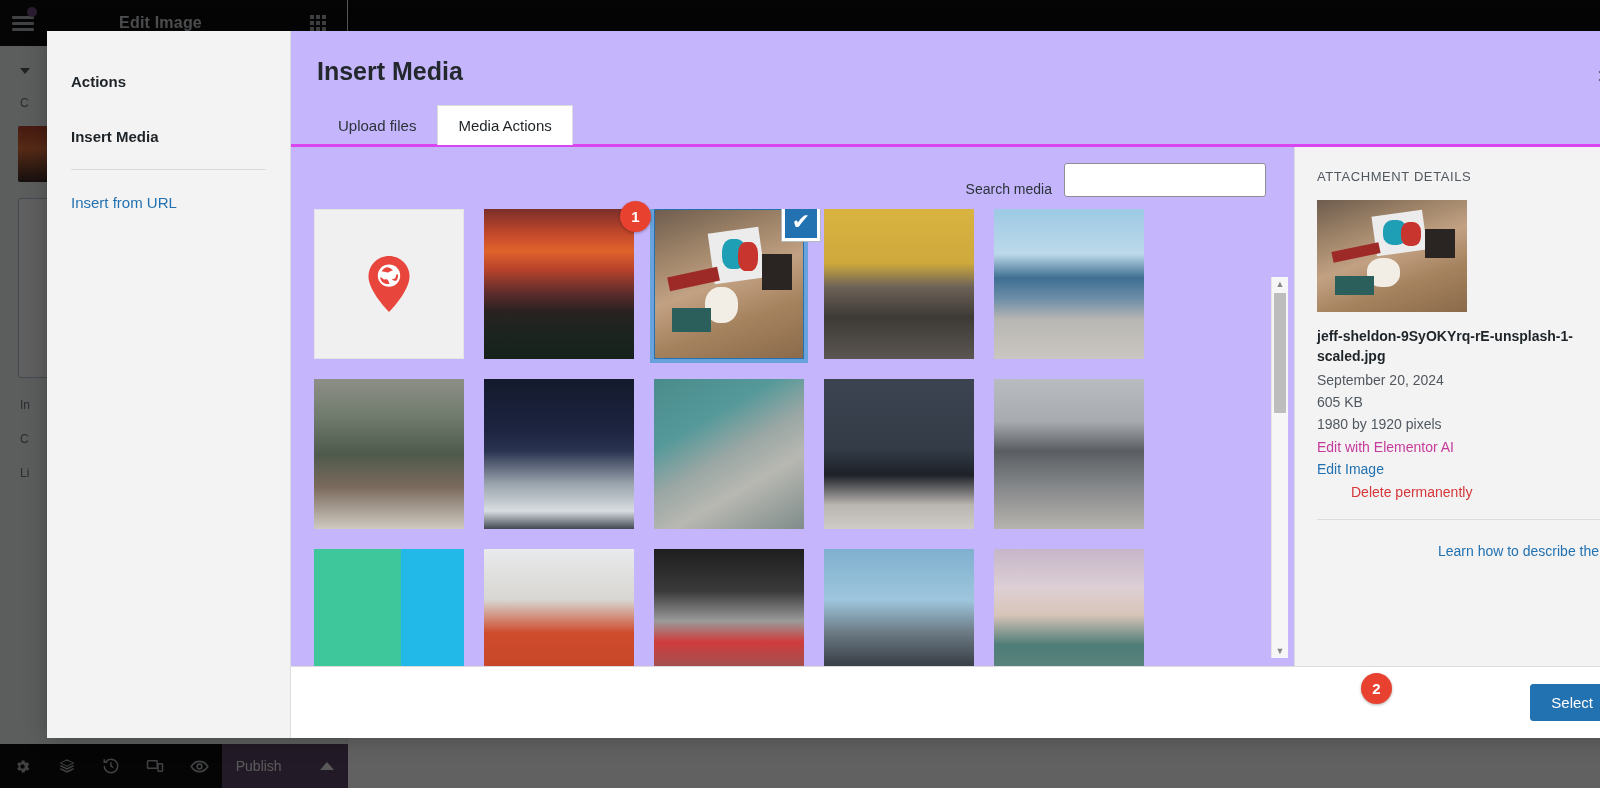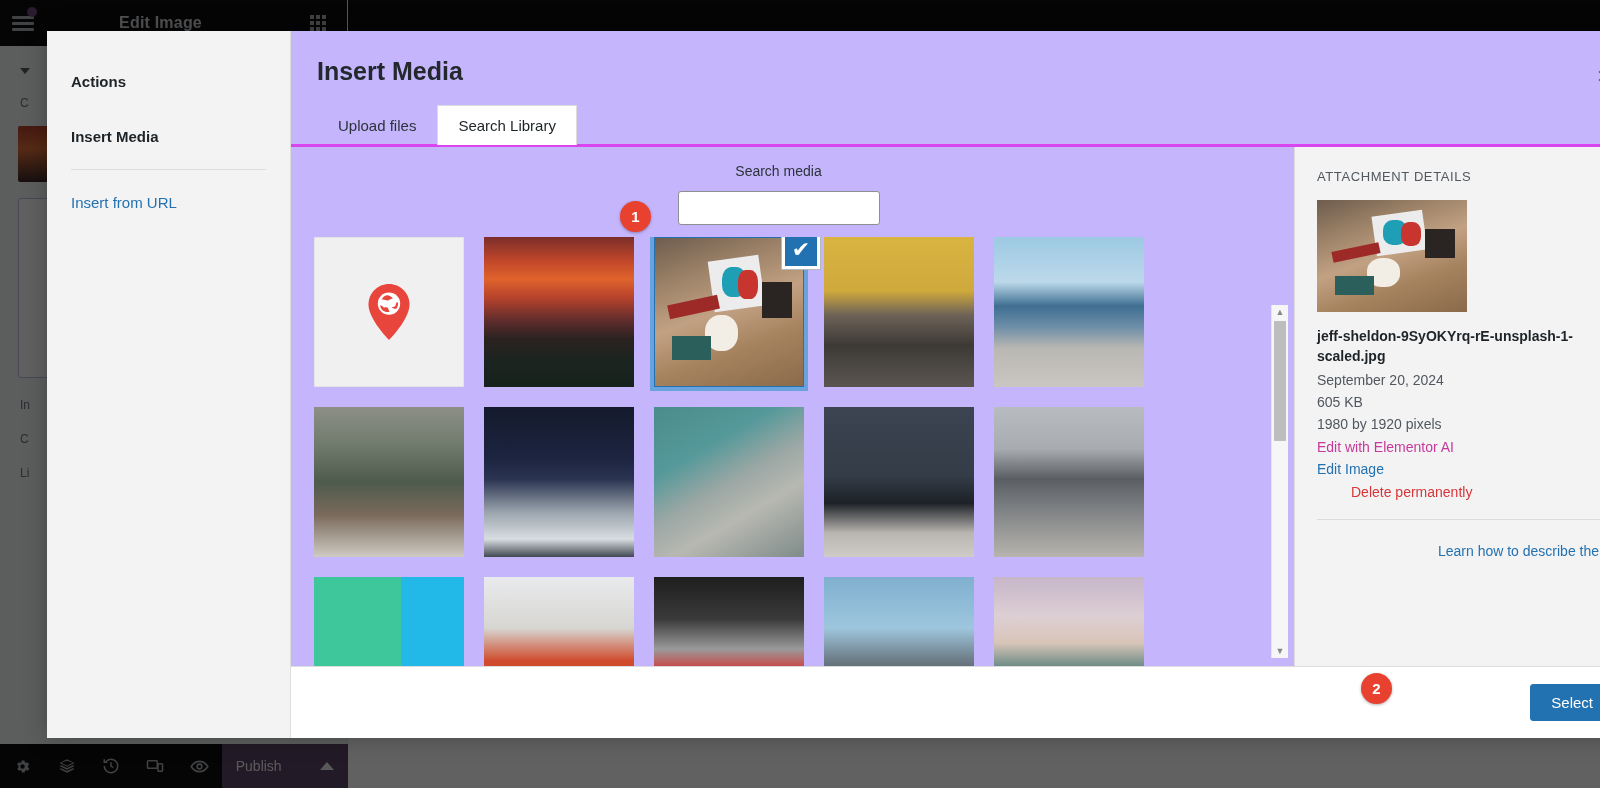--- a/index.html
+++ b/index.html
@@ -90,22 +90,22 @@
 
   .tabs { display:flex; align-items:flex-end; padding-left:26px; margin-top:18px;
     border-bottom:3px solid #d946ef; position:relative; z-index:2; }
   .tab { padding:11px 20px 11px 20px; font-size:15px; color:#2c3338; cursor:pointer;
     border:1px solid transparent; border-bottom:none; position:relative; top:1px; }
   .tab.active { background:#fff; border-color:#dcdcde; color:#1d2327; }
 
   .modal-content { flex:1; display:flex; min-height:0; position:relative; }
 
   .frame-left { flex:1; display:flex; flex-direction:column; min-width:0; position:relative; }
-  .search-row { display:flex; justify-content:flex-end; align-items:center;
-    gap:12px; padding:16px 28px 12px 0;flex-direction:column; }
+  .search-row { display:flex; justify-content:flex-end; align-items:flex-end;
+    gap:12px; padding:16px 28px 12px 0; }
   .search-label { font-size:14px; color:#2c3338; }
   .search-input {
     width:202px; height:34px; border:1px solid #8c8f94; border-radius:3px;
     padding:0 8px; font-size:14px; font-family:"Liberation Sans", sans-serif;
     background:#fff; color:#2c3338;
   }
 
   .grid-wrap { flex:1; position:relative; overflow:hidden; padding:0 26px 0 16px; }
   .grid {
     display:grid; grid-template-columns: repeat(5, 150px); gap:20px 20px;
@@ -288,21 +288,21 @@
       <div class="menu-sep"></div>
       <div class="menu-link">Insert from URL</div>
     </div>
 
     <div class="modal-main">
       <div class="modal-close">✖</div>
       <div class="modal-title">Insert Media</div>
 
       <div class="tabs">
         <div class="tab">Upload files</div>
-        <div class="tab active">Search Library</div>
+        <div class="tab active">Media Actions</div>
       </div>
 
       <div class="modal-content">
 
         <div class="frame-left">
           <div class="search-row">
             <label class="search-label">Search media</label>
             <input class="search-input" type="text" placeholder="" style="">
           </div>
 

